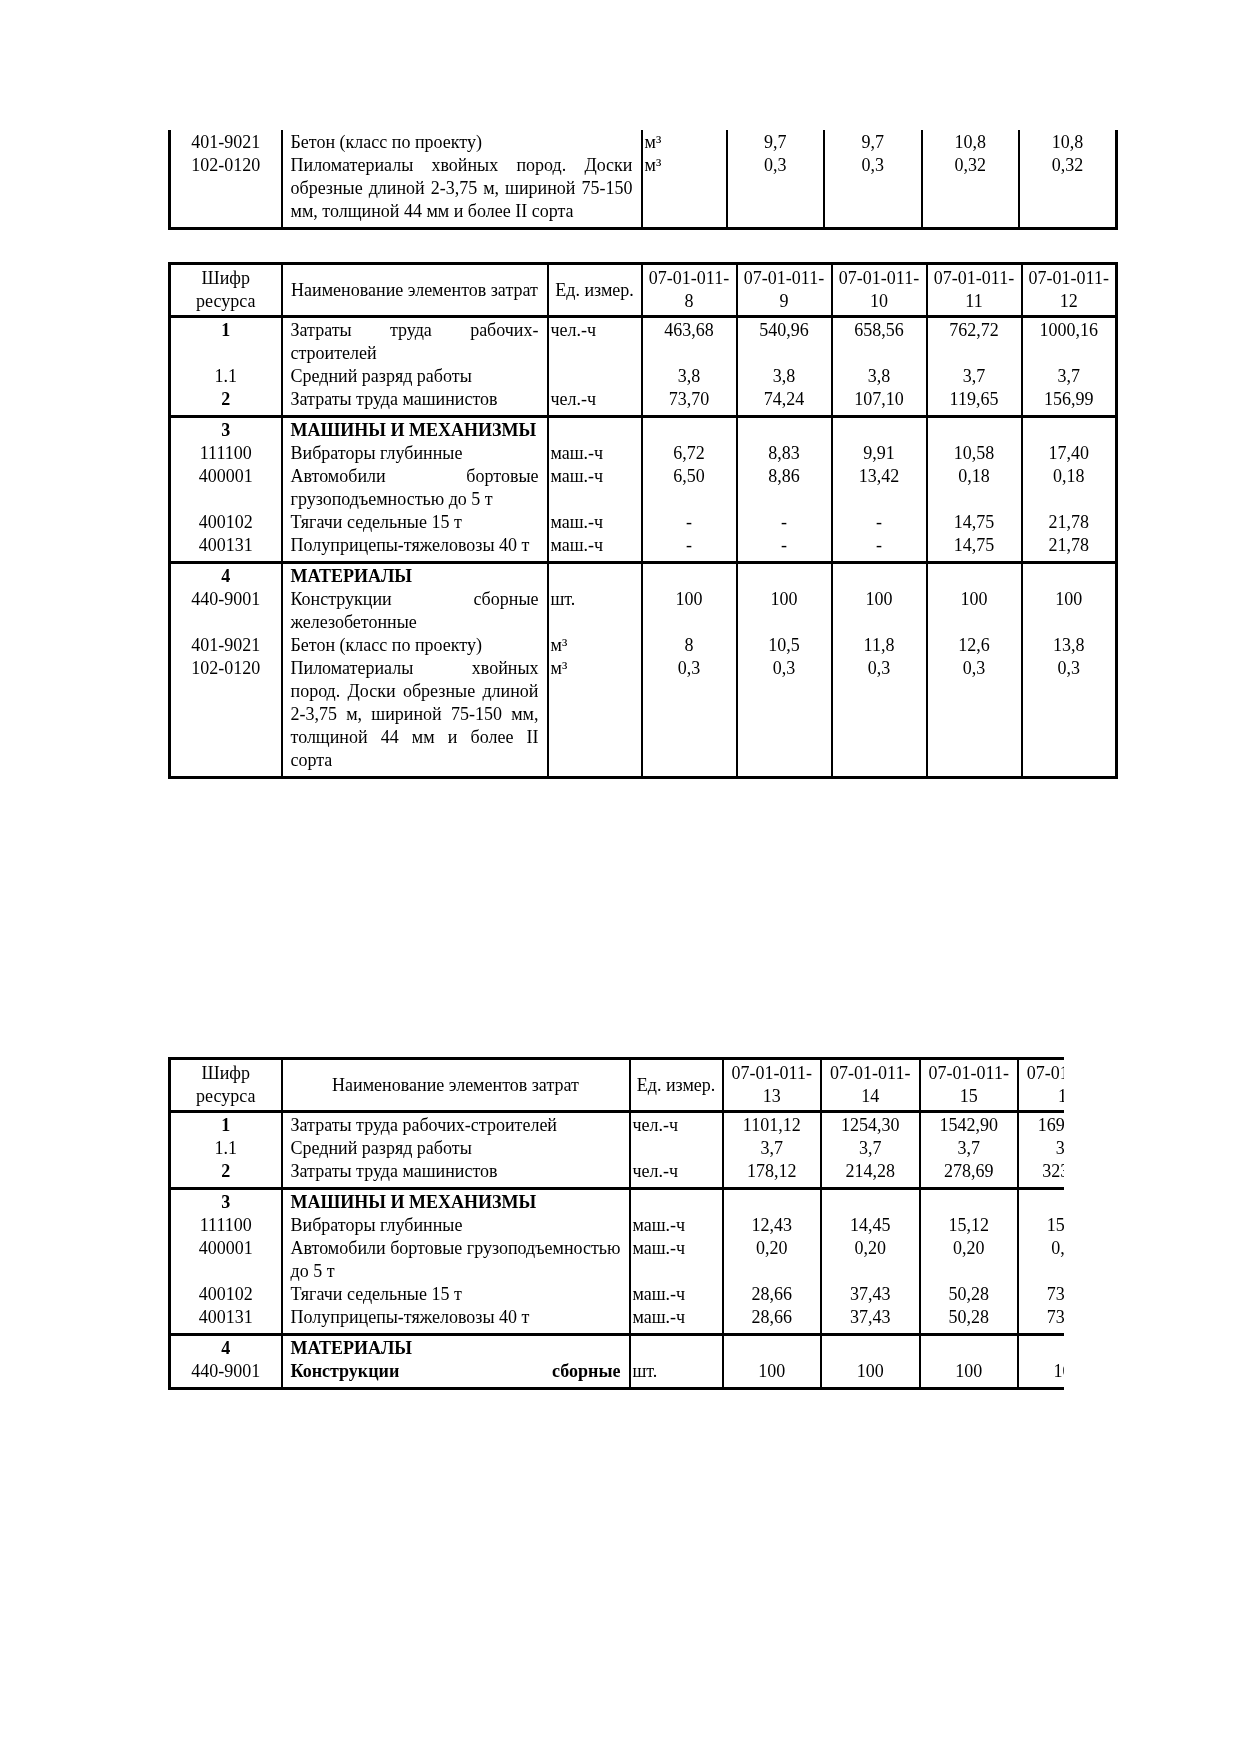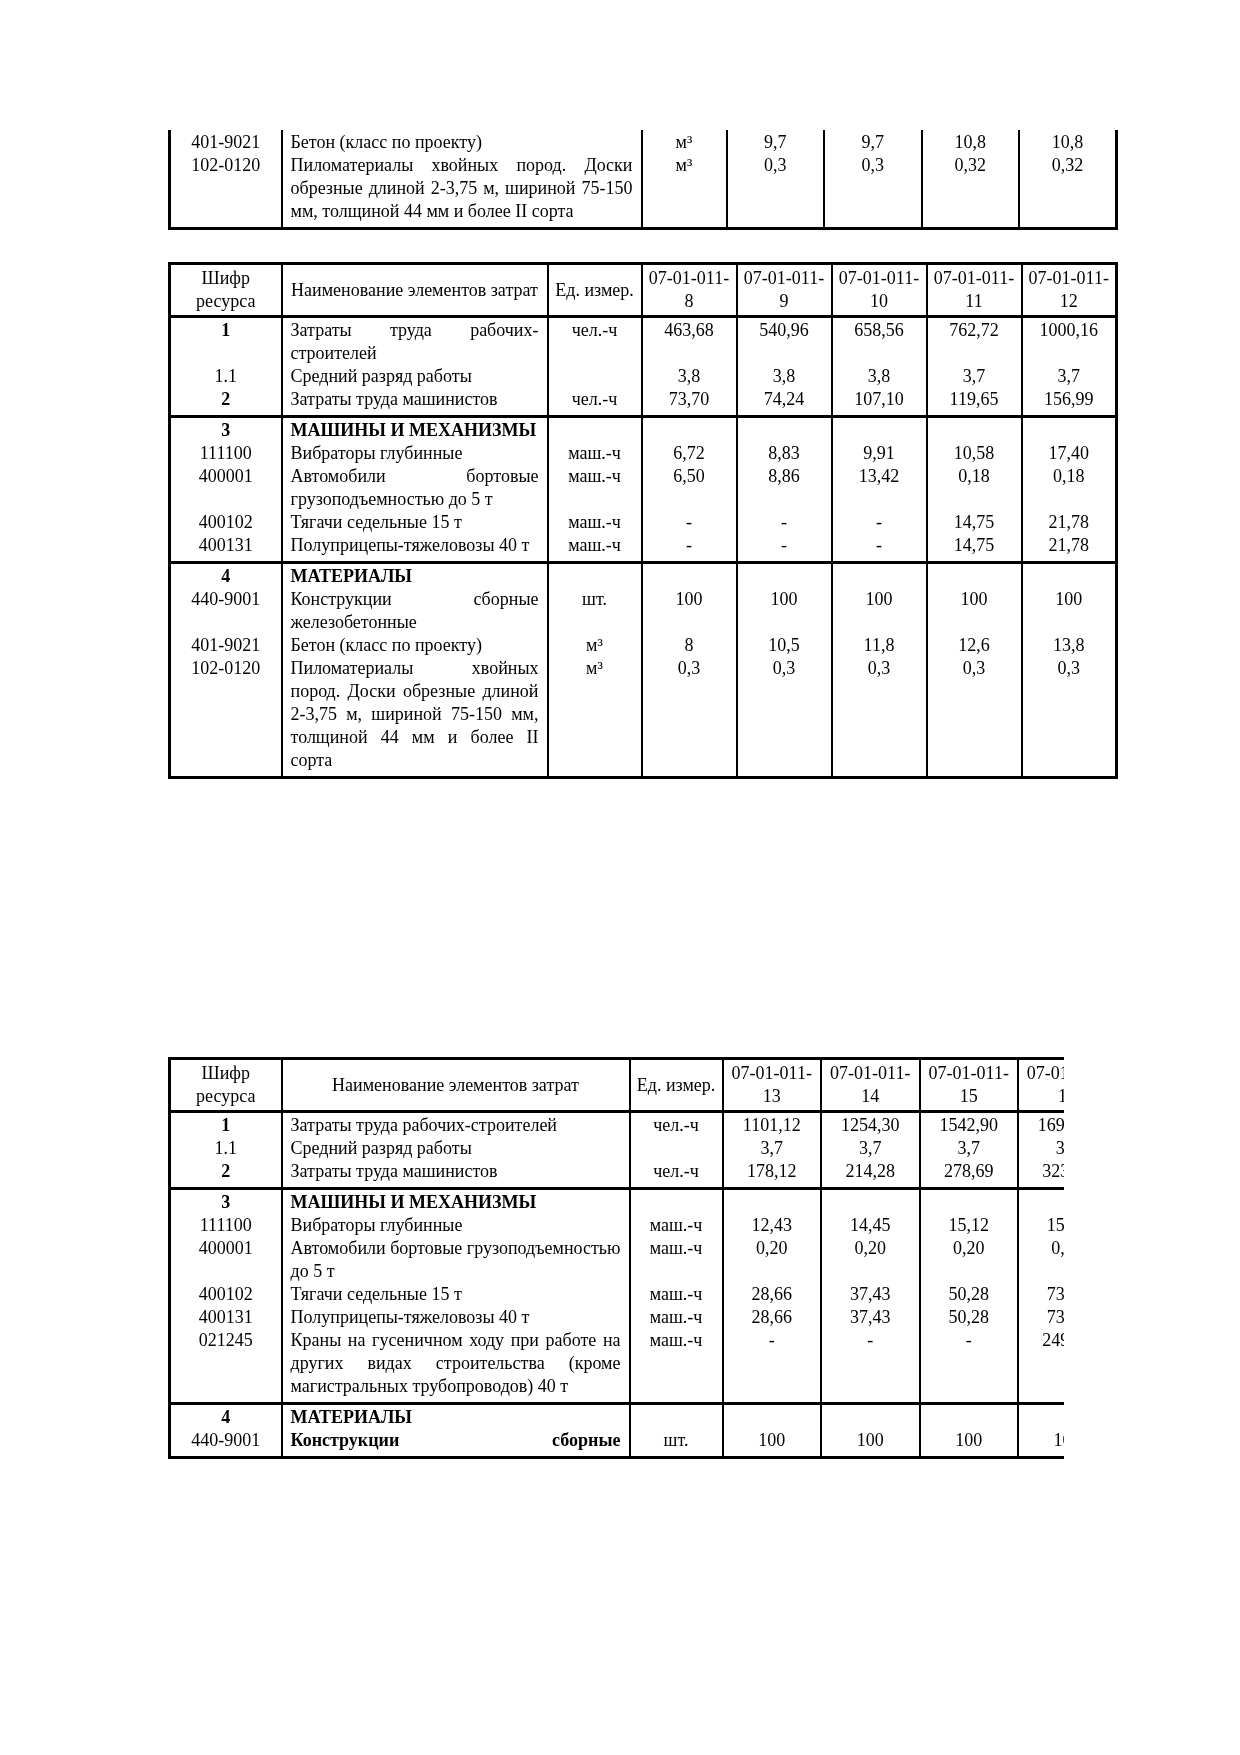--- a/index.html
+++ b/index.html
@@ -34,21 +34,21 @@
   }
   .doc-table th{
     font-weight:normal;
     text-align:center;
     vertical-align:middle;
     padding:2px 4px;
     border-bottom:3px solid #000;
   }
   .doc-table td.code{text-align:center;padding:0 4px;}
   .doc-table td.name{text-align:justify;padding:0 8px;}
-  .doc-table td.unit{text-align:center;padding:0 2px;}
+  .doc-table td.unit{text-align:left;padding:0 2px;}
   .doc-table td.val{text-align:center;padding:0 2px;}
   .doc-table .b{font-weight:bold;}
   .doc-table td.jl{text-align:justify;text-align-last:justify;font-weight:bold;}
   
   .doc-table tbody.section:not(:first-of-type) tr:first-child td{border-top:3px solid #000;}
   .doc-table tbody.section tr:last-child td{padding-bottom:4px;}
   .doc-table tbody.section tr:first-child td{padding-top:1px;}
 
   
   .t1 col.c-code{width:112px;} .t1 col.c-name{width:360px;} .t1 col.c-unit{width:85px;}
@@ -335,29 +335,20 @@
             </tr>
             <tr>
               <td class="code">400131</td>
               <td class="name">Полуприцепы-тяжеловозы 40 т</td>
               <td class="unit">маш.-ч</td>
               <td class="val">28,66</td>
               <td class="val">37,43</td>
               <td class="val">50,28</td>
               <td class="val">73,46</td>
             </tr>
-            <tr>
-              <td class="code">021245</td>
-              <td class="name">Краны на гусеничном ходу при работе на других видах строительства (кроме магистральных трубопроводов) 40 т</td>
-              <td class="unit">маш.-ч</td>
-              <td class="val">-</td>
-              <td class="val">-</td>
-              <td class="val">-</td>
-              <td class="val">249,65</td>
-            </tr>
           </tbody>
           <tbody class="section">
             <tr>
               <td class="code b">4</td>
               <td class="name b">МАТЕРИАЛЫ</td>
               <td class="unit"></td>
               <td class="val"></td>
               <td class="val"></td>
               <td class="val"></td>
               <td class="val"></td>

